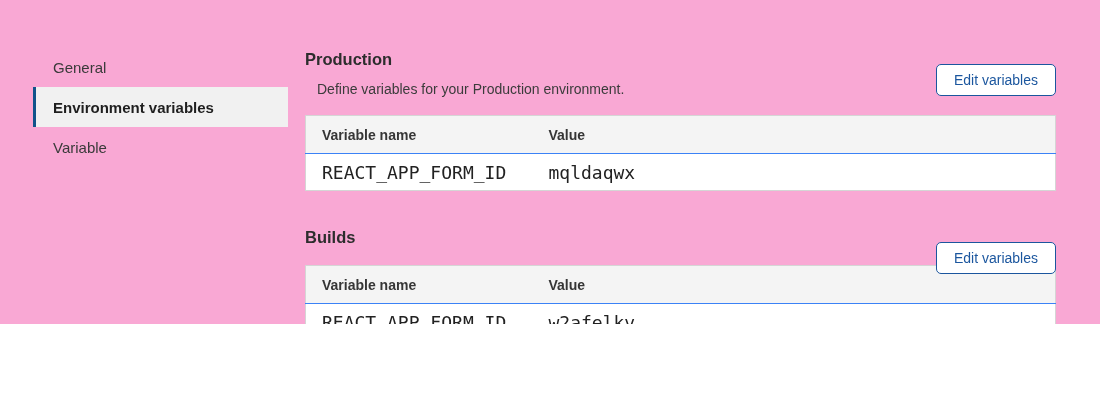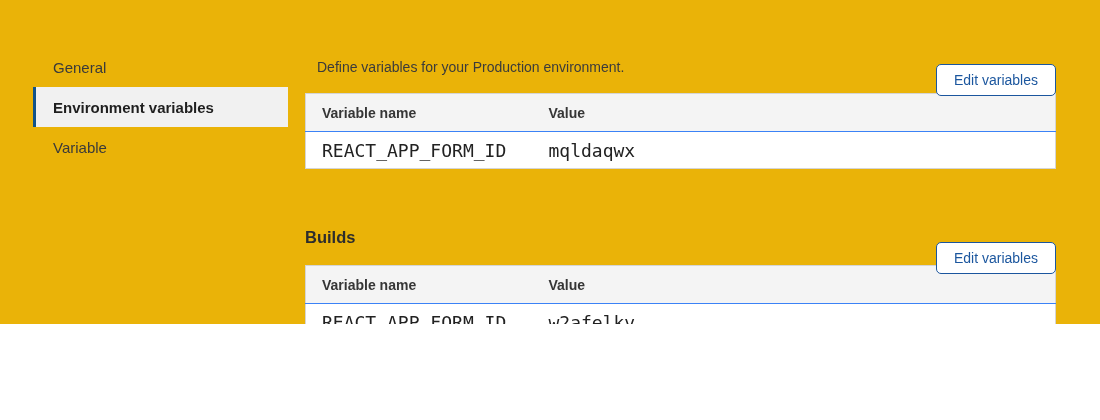--- a/index.html
+++ b/index.html
@@ -5,21 +5,21 @@
   * { box-sizing: border-box; }
   html,body { margin:0; padding:0; }
   body {
     font-family: "Liberation Sans", "DejaVu Sans", sans-serif;
     background:#ffffff;
   }
   .screen {
     position:relative;
     width:1100px;
     height:324px;
-    background:#eab308;
+    background:#f9a8d4;
     overflow:hidden;
   }
 
   
   .sidebar {
     position:absolute;
     left:33px;
     top:47px;
     width:255px;
   }
@@ -118,20 +118,21 @@
 
   <nav class="sidebar">
     <div class="side-item">General</div>
     <div class="side-item selected">Environment variables</div>
     <div class="side-item">Variable</div>
   </nav>
 
   <main class="main">
 
     <section class="section production">
+      <h2 class="section-title">Production</h2>
       <p class="section-desc">Define variables for your Production environment.</p>
       <button class="edit-btn">Edit variables</button>
 
       <table class="vars">
         <thead>
           <tr>
             <th class="col-name">Variable name</th>
             <th>Value</th>
           </tr>
         </thead>

